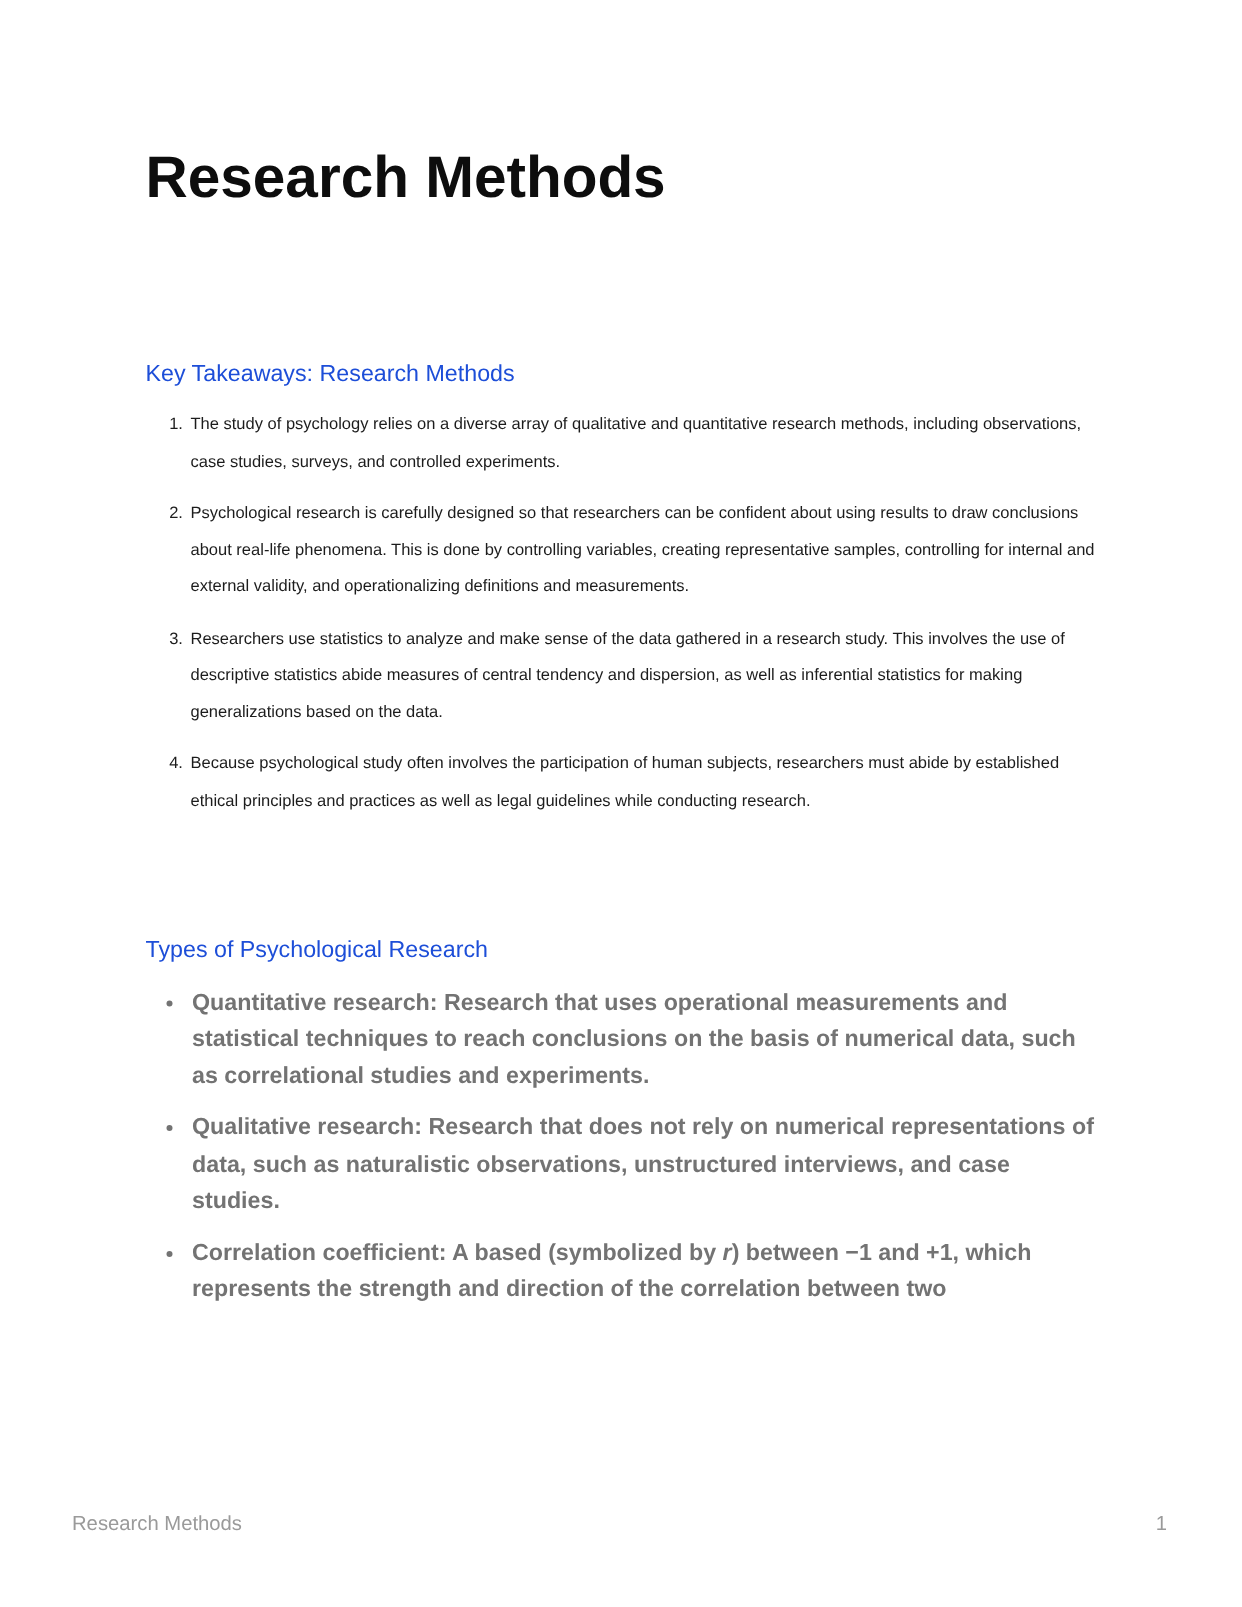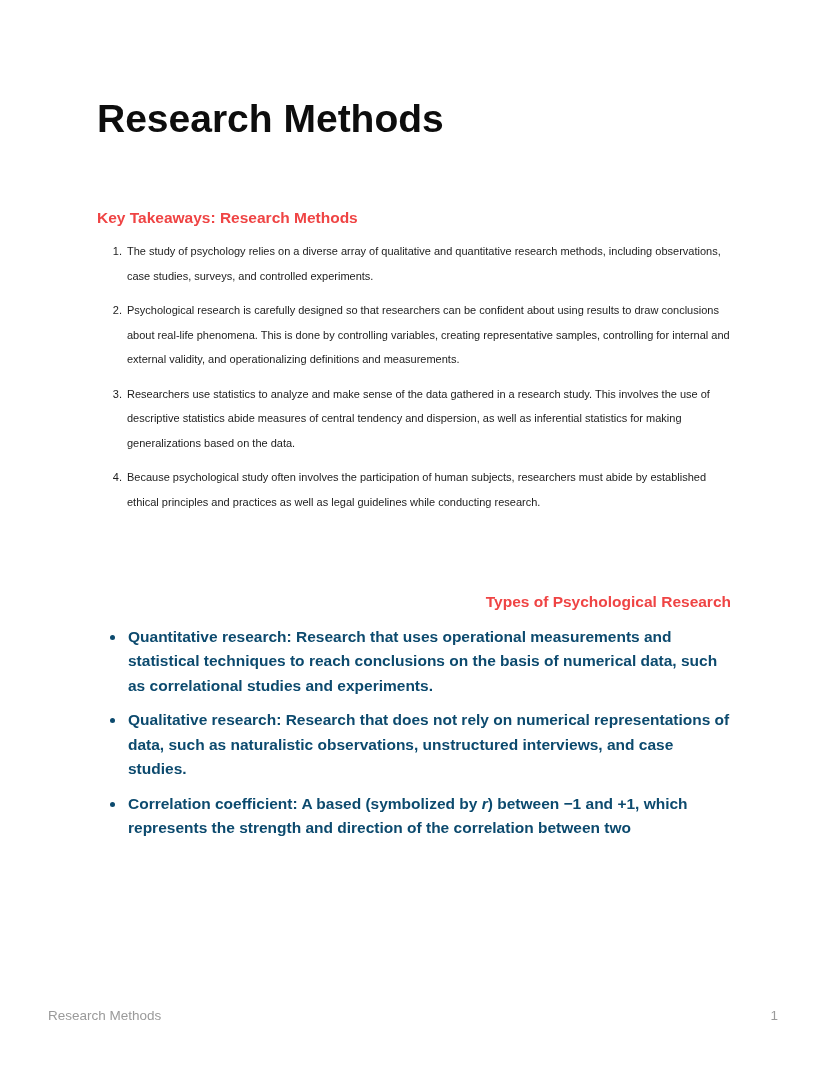--- a/index.html
+++ b/index.html
@@ -16,29 +16,28 @@
     padding: 97px 97px 0 97px;
   }
   h1.doc-title {
     margin: 0;
     font-size: 39px;
     line-height: 1.15;
     font-weight: 700;
     color: #0d0d0d;
   }
   h2.section-heading {
-    margin: 64px 0 0 0;
+    margin: 96px 0 0 0;
     font-size: 15.5px;
     line-height: 24.5px;
-    font-weight: 700;
-    color: #ef4444;
+    font-weight: 400;
+    color: #1d4ed8;
   }
   h2.section-heading.types {
     margin-top: 76px;
-    text-align: right;
   }
   ol.takeaways {
     margin: 9px 0 0 0;
     padding: 0 0 0 28px;
   }
   ol.takeaways li {
     font-size: 11px;
     line-height: 24.5px;
     margin-bottom: 10px;
     padding-left: 2px;
@@ -46,21 +45,21 @@
   ul.types-list {
     margin: 10px 0 0 0;
     padding: 0 0 0 29px;
   }
   ul.types-list li {
     font-size: 15.5px;
     line-height: 24.5px;
     margin-bottom: 10px;
     font-weight: 700;
     padding-left: 2px;
-    color: #0c4a6e;
+    color: #737373;
   }
   ul.types-list li em {
     font-style: italic;
     font-weight: 700;
   }
   footer.page-footer {
     position: absolute;
     left: 48px;
     right: 50px;
     top: 1006px;

